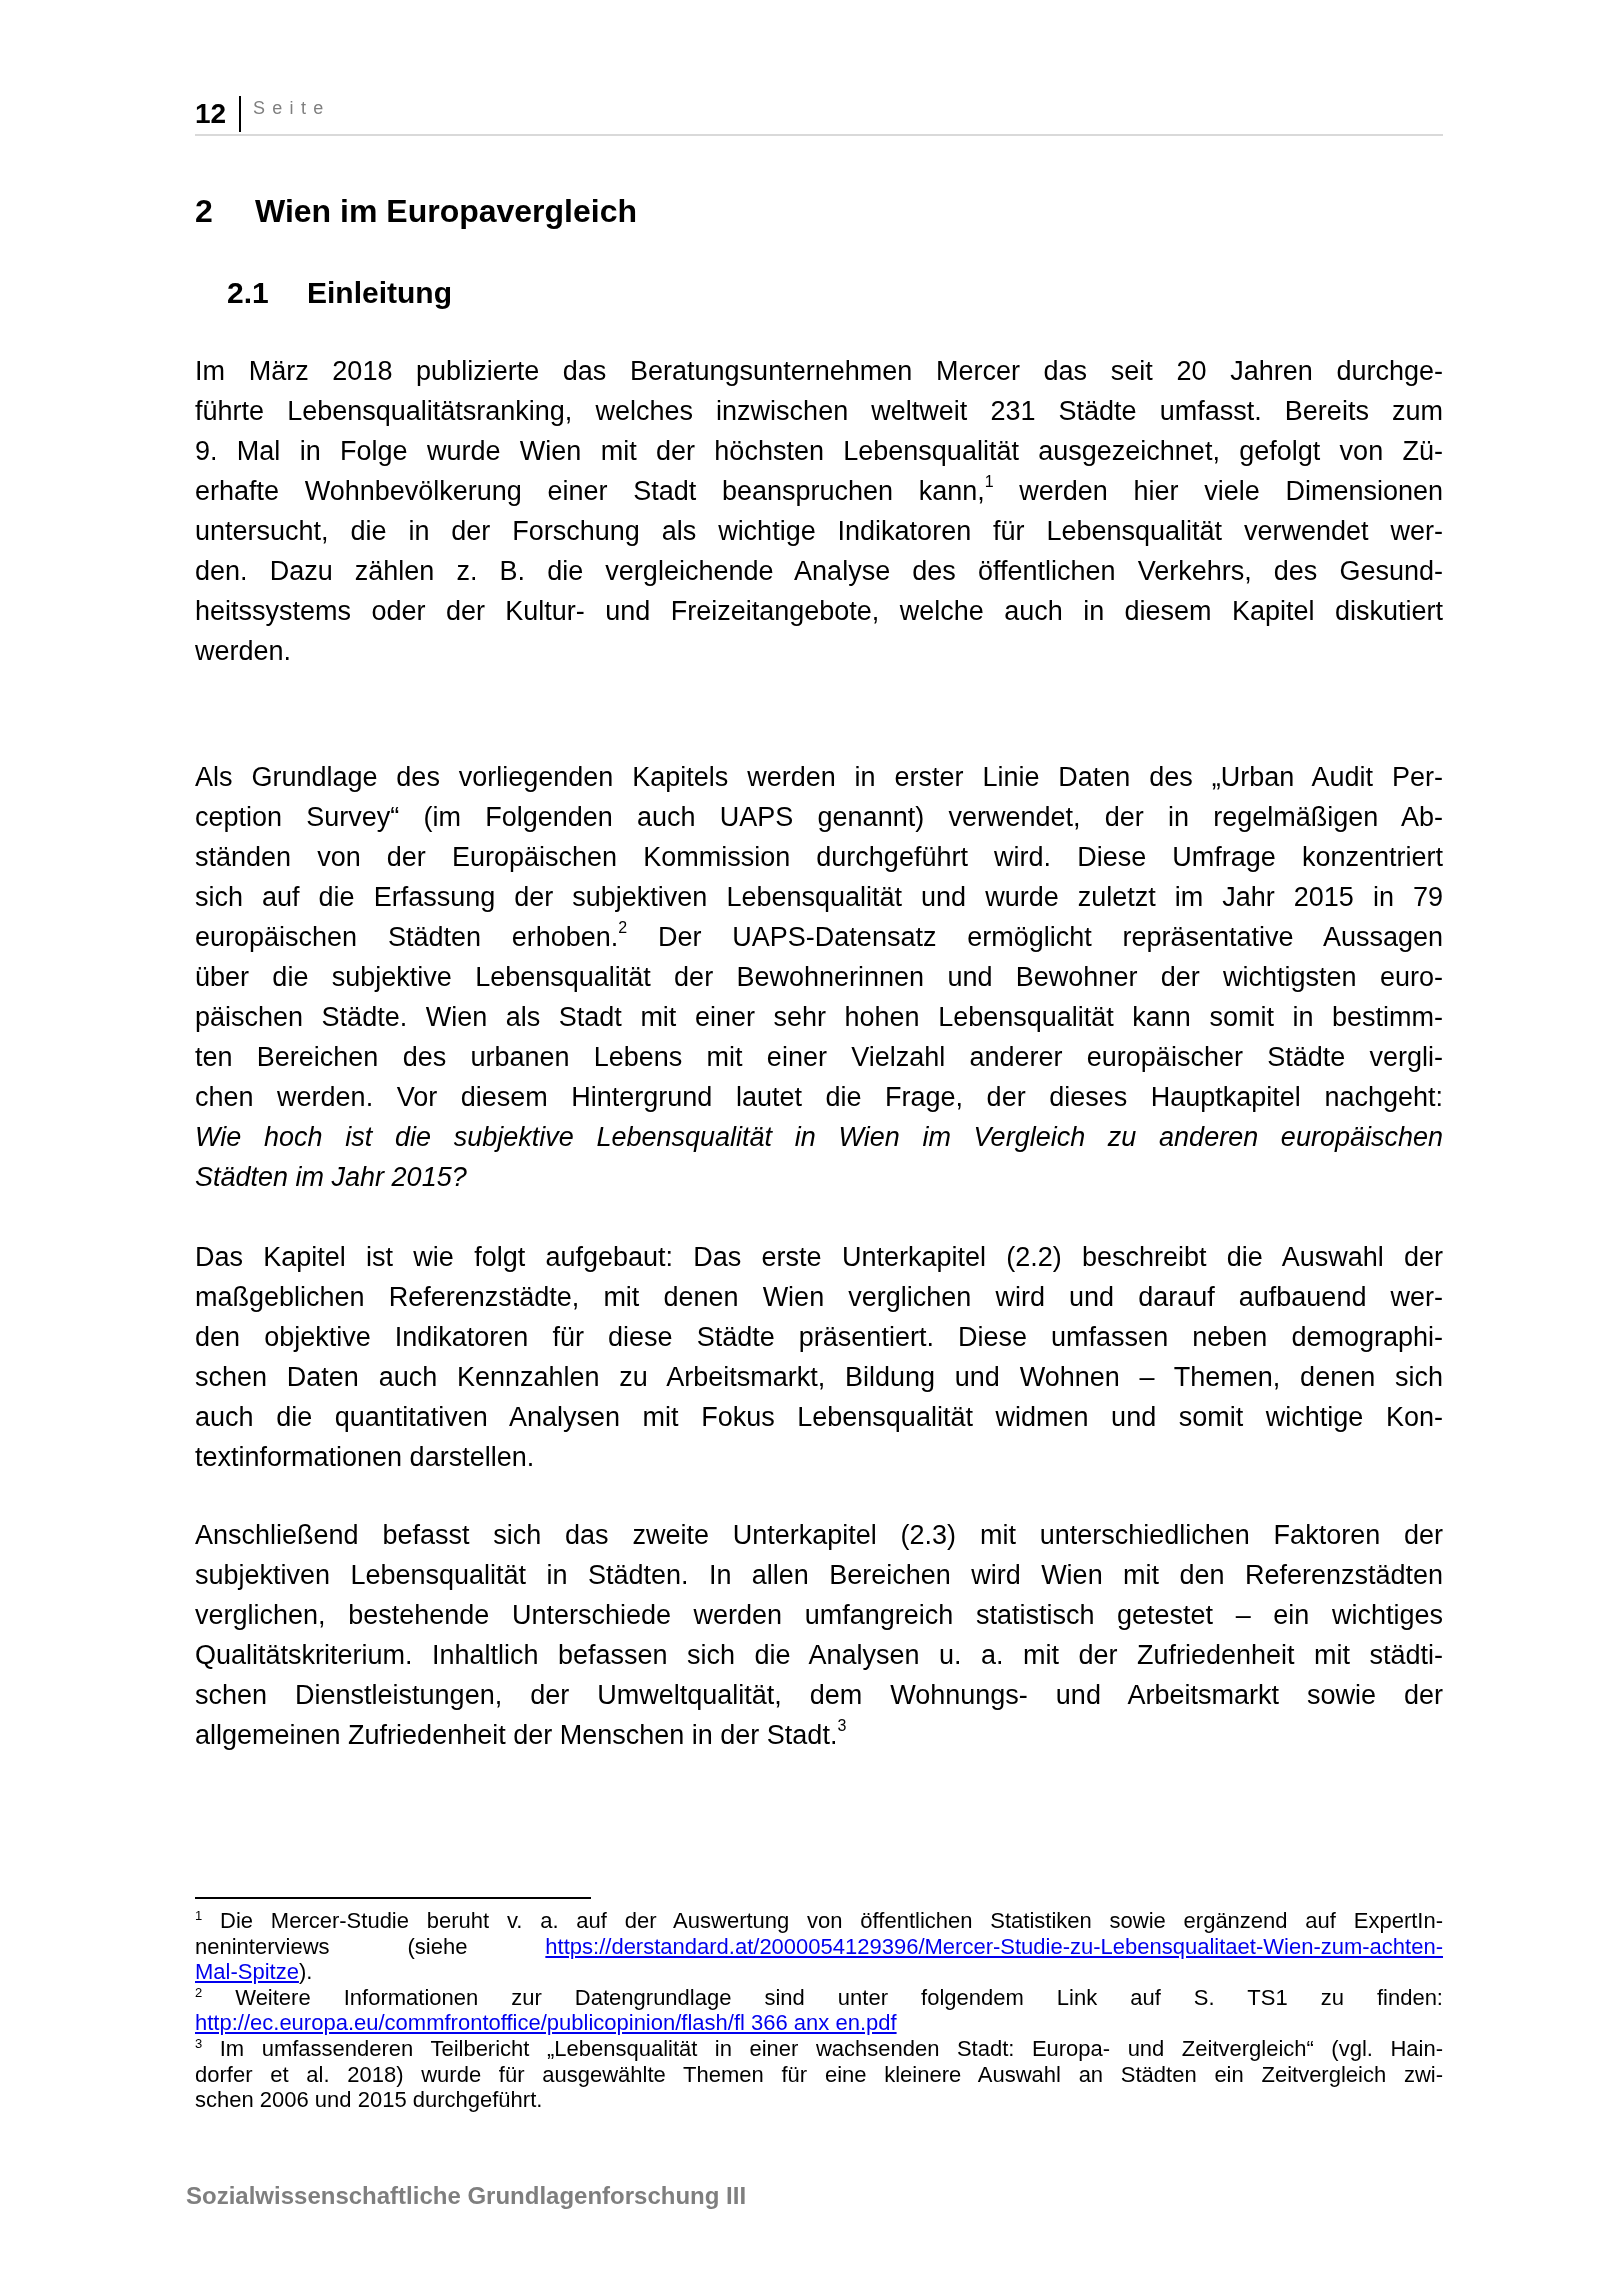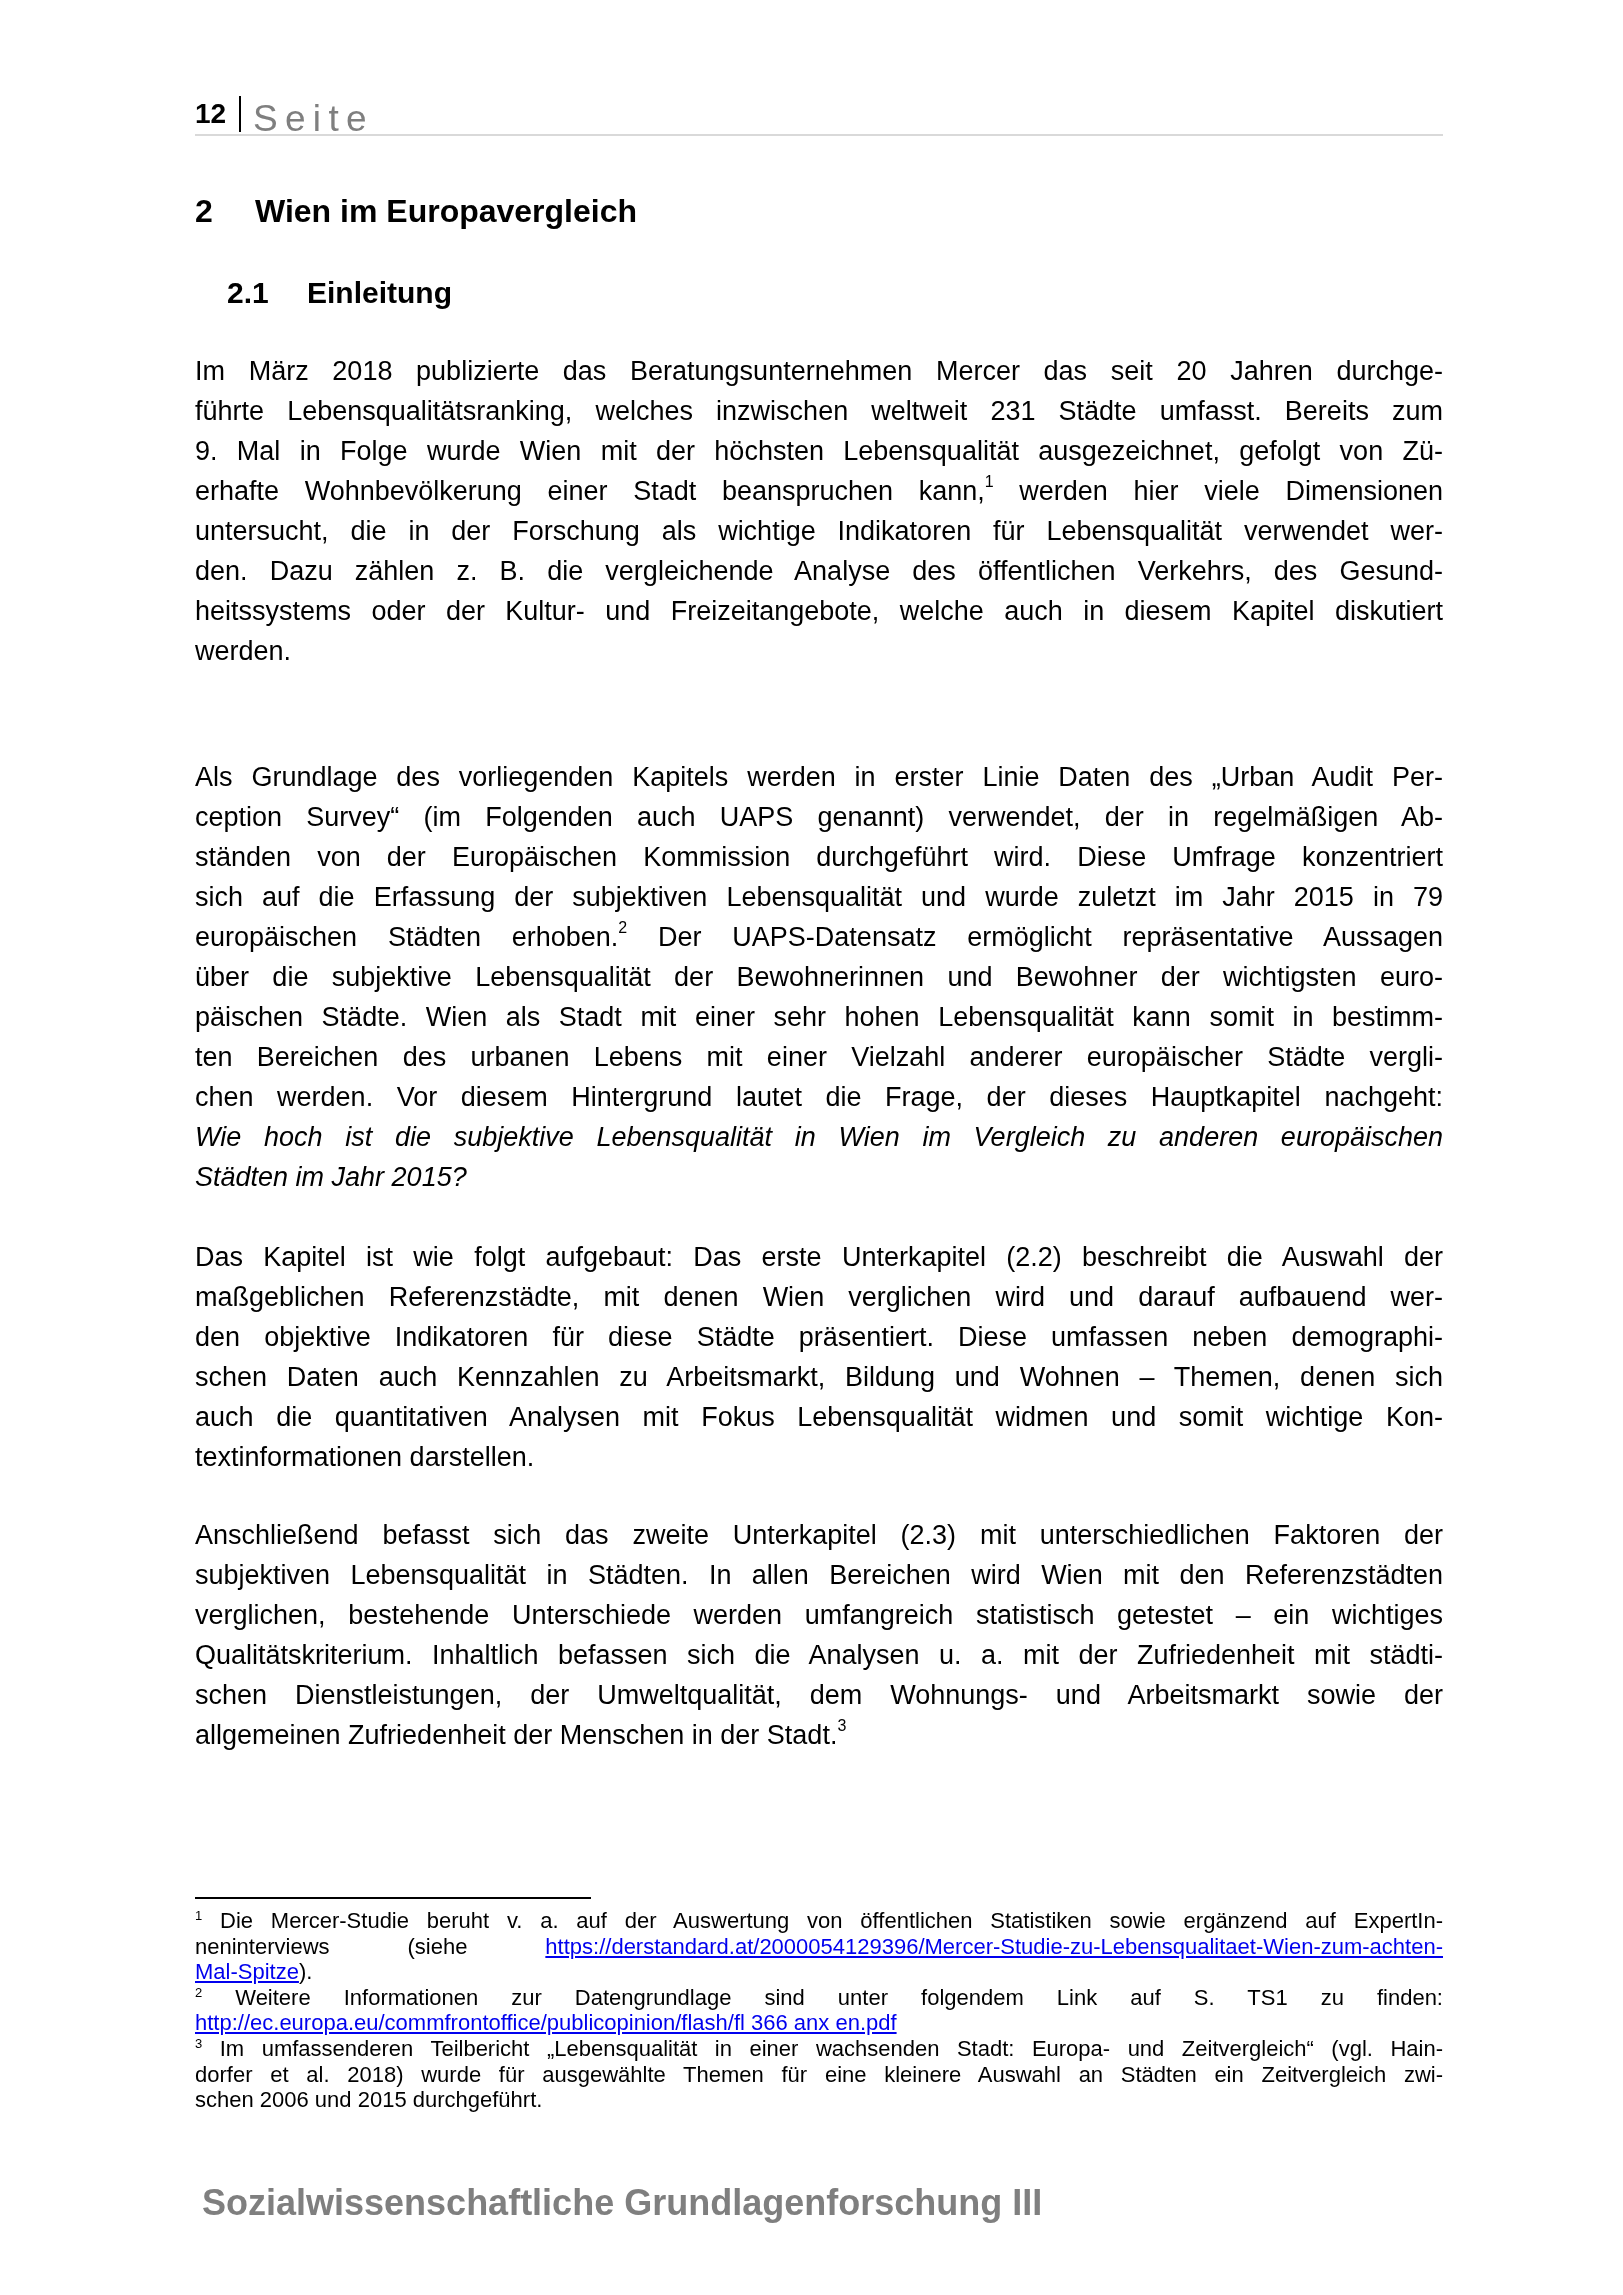--- a/index.html
+++ b/index.html
@@ -1,42 +1,42 @@
 <!DOCTYPE html>
 <html style="font-size:13px"><head>
 <meta charset="utf-8">
 <style>
   html, body { margin: 0; padding: 0; background: #ffffff; }
   body { width: 1623px; height: 2295px; position: relative; overflow: hidden;
          font-family: "Liberation Sans", sans-serif; color: #000; }
   .page-header { position: absolute; left: 195px; top: 91px; width: 1248px; height: 44px; }
   .page-num { font-weight: bold; font-size: 28px; position: absolute; left: 0; top: 6.5px; }
   .page-bar { position: absolute; left: 44px; top: 4.9px; width: 2.4px; height: 36px; background: #000; }
-  .page-word { position: absolute; left: 58px; top: 6.5px; font-size: 37px; color: #7f7f7f; letter-spacing: 7.3px; }
+  .page-word { position: absolute; left: 58px; top: 6.5px; font-size: 18px; color: #7f7f7f; letter-spacing: 7.3px; }
   .header-rule { position: absolute; left: 195px; top: 134px; width: 1248px; height: 2.4px; background: #d9d9d9; }
 
   .h1 { position: absolute; left: 195px; top: 193px; font-size: 32px; font-weight: bold; }
   .h1 .num { display: inline-block; width: 60px; }
   .h2 { position: absolute; left: 195px; top: 276px; font-size: 30px; font-weight: bold; margin-left: 32px; }
   .h2 .num { display: inline-block; width: 80px; }
 
   .para { position: absolute; left: 195px; width: 1248px; font-size: 27px; }
   .line { height: 40px; line-height: 40px; white-space: nowrap; text-align: justify; text-align-last: justify; }
   .line.last { text-align-last: left; }
   .line.italic { font-style: italic; }
   sup.fn { font-size: 16px; line-height: 0; position: relative; top: -3.2px; vertical-align: super; }
 
   .fn-rule { position: absolute; left: 195px; top: 1897px; width: 396px; height: 1.6px; background: #000; }
   .footnotes { position: absolute; left: 195px; top: 1908px; width: 1248px; font-size: 22px; }
   .fline { height: 25.6px; line-height: 25.6px; white-space: nowrap; text-align: justify; text-align-last: justify; }
   .fline.last { text-align-last: left; }
   .fline sup { font-size: 13px; line-height: 0; vertical-align: super; }
   a.link { color: #0000ee; text-decoration: underline; }
 
-  .footer { position: absolute; left: 202px; top: 2182px; font-size: 36px; font-weight: bold; color: #7f7f7f; }
+  .footer { position: absolute; left: 186px; top: 2182px; font-size: 24px; font-weight: bold; color: #7f7f7f; }
 </style>
 </head>
 <body>
 
 <div class="page-header">
   <span class="page-num">12</span>
   <span class="page-bar"></span>
   <span class="page-word">Seite</span>
 </div>
 <div class="header-rule"></div>

